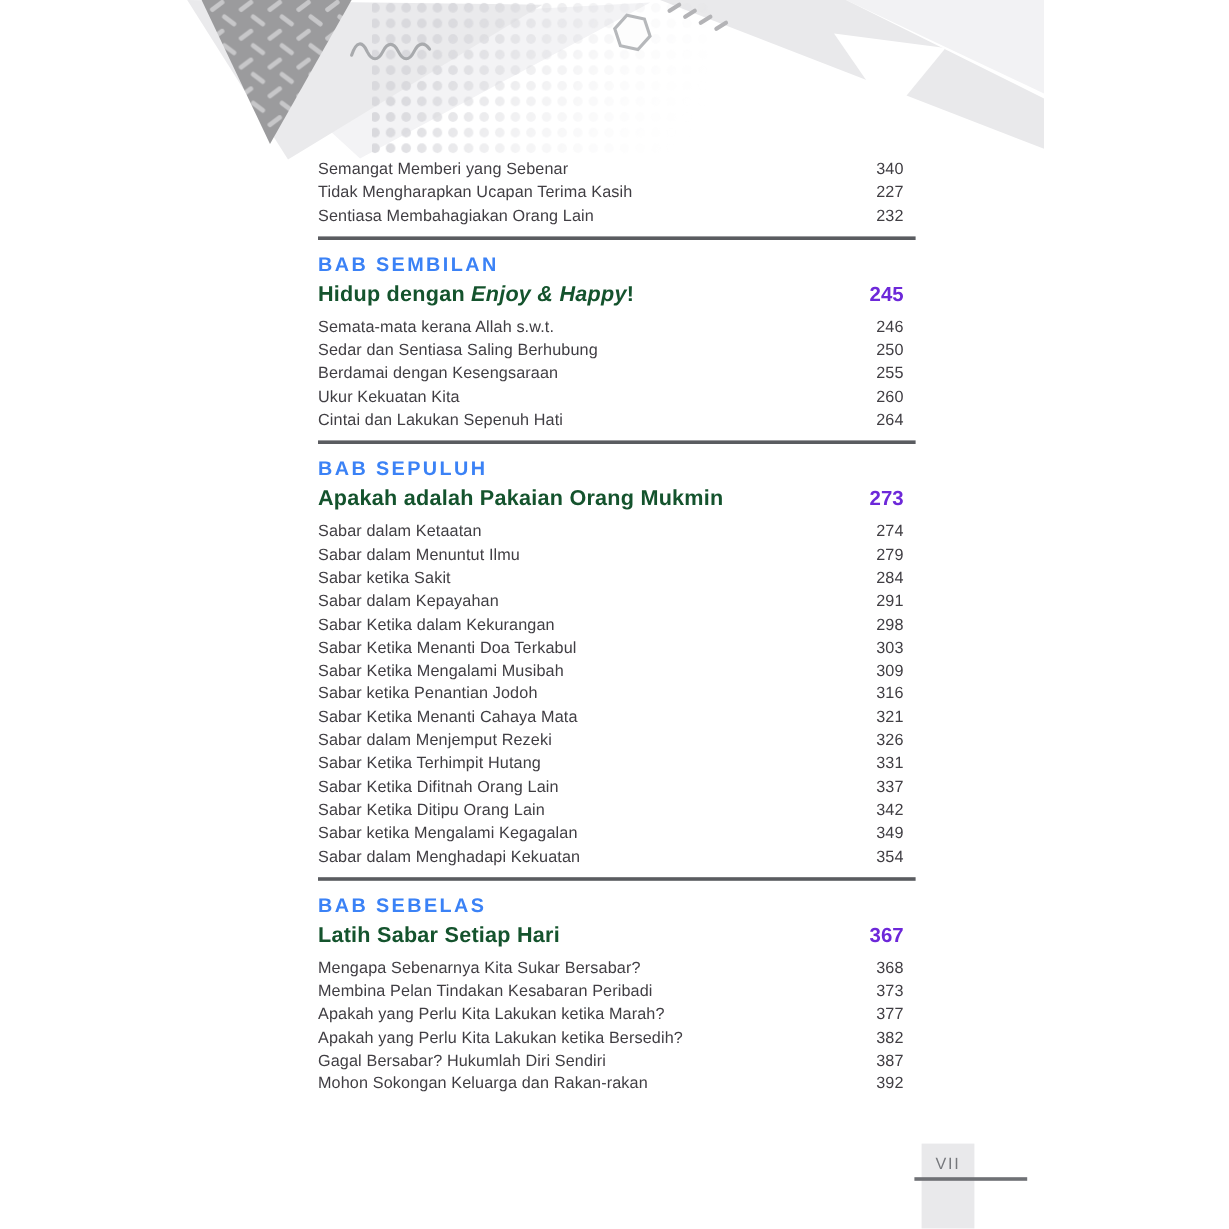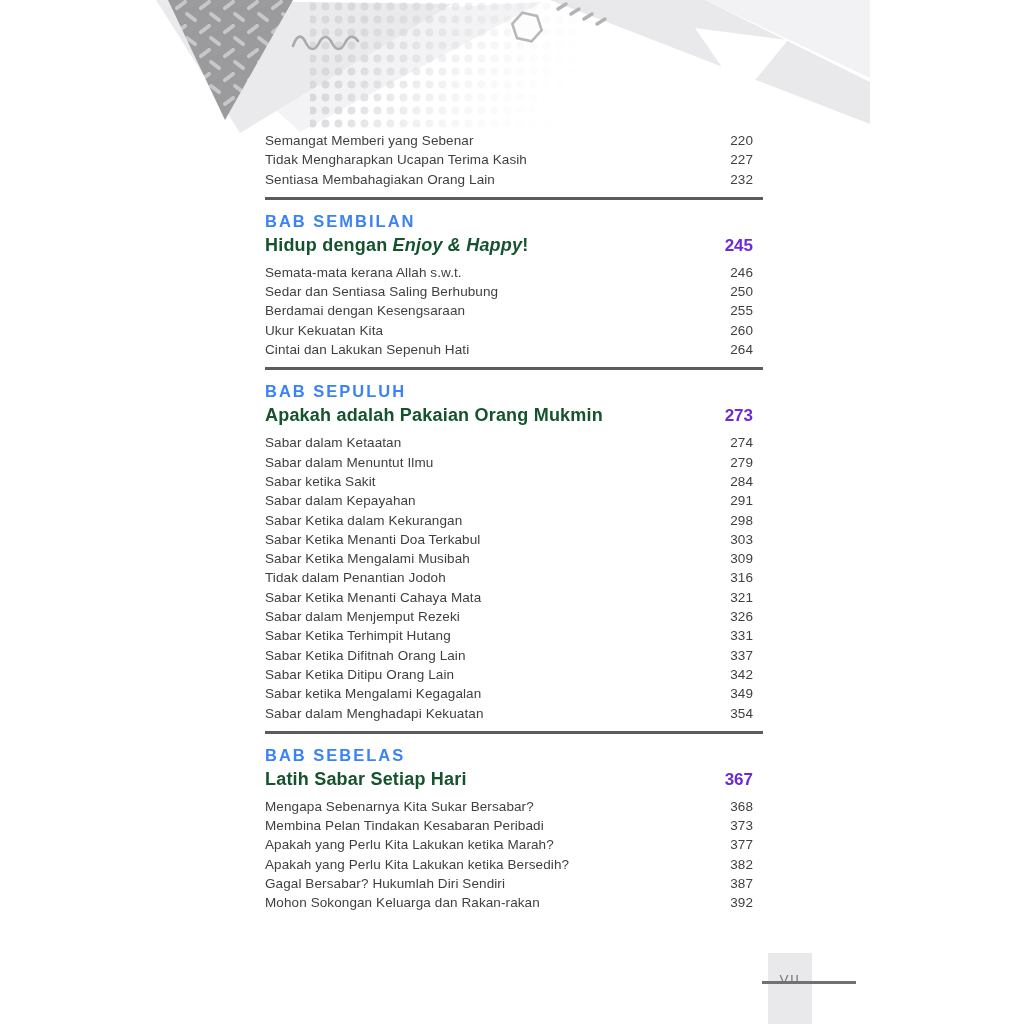--- a/index.html
+++ b/index.html
@@ -21,21 +21,21 @@
     color:#3b82f6;letter-spacing:2px;line-height:19px;}
   .chapter-title-row{display:flex;justify-content:space-between;align-items:baseline;
     margin-top:3px;line-height:23px;}
   .chapter-title{margin:0;font-size:18px;font-weight:bold;color:#14532d;letter-spacing:0.2px;}
   .chapter-title em{font-style:italic;}
   .chapter-page{font-size:17px;font-weight:bold;color:#6d28d9;padding-right:10px;}
 
   .page-tab{position:absolute;left:768px;top:953px;width:44px;height:71px;
     background:#e9e9eb;display:flex;justify-content:center;align-items:flex-start;
     padding-top:0;box-sizing:border-box;}
-  .page-tab span{margin-top:19px;font-size:13.5px;color:#76787c;letter-spacing:1.5px;}
+  .page-tab span{margin-top:9px;font-size:13.5px;color:#76787c;letter-spacing:1.5px;}
   .footer-line{position:absolute;left:762px;top:981px;width:94px;height:3px;background:#6f7175;}
 </style>
 </head>
 <body>
 
 <div class="canvas">
 
   <svg class="header-decor" viewBox="0 0 720 140" aria-hidden="true">
     <defs>
       <pattern id="plate" width="24" height="24" patternUnits="userSpaceOnUse">
@@ -77,21 +77,21 @@
       <line x1="447" y1="24" x2="455" y2="19" stroke="#b3b3b6"></line>
     </g>
   </svg>
 
   <main class="toc">
 
     <ul class="entries leading">
 
     <li class="entry-row">
         <span class="entry-title">Semangat Memberi yang Sebenar</span>
-        <span class="entry-page">220</span>
+        <span class="entry-page">340</span>
       </li>
         <li class="entry-row">
         <span class="entry-title">Tidak Mengharapkan Ucapan Terima Kasih</span>
         <span class="entry-page">227</span>
       </li>
         <li class="entry-row">
         <span class="entry-title">Sentiasa Membahagiakan Orang Lain</span>
         <span class="entry-page">232</span>
       </li>
       </ul>
@@ -161,21 +161,21 @@
         </li>
           <li class="entry-row">
           <span class="entry-title">Sabar Ketika Menanti Doa Terkabul</span>
           <span class="entry-page">303</span>
         </li>
           <li class="entry-row">
           <span class="entry-title">Sabar Ketika Mengalami Musibah</span>
           <span class="entry-page">309</span>
         </li>
           <li class="entry-row">
-          <span class="entry-title">Tidak dalam Penantian Jodoh</span>
+          <span class="entry-title">Sabar ketika Penantian Jodoh</span>
           <span class="entry-page">316</span>
         </li>
           <li class="entry-row">
           <span class="entry-title">Sabar Ketika Menanti Cahaya Mata</span>
           <span class="entry-page">321</span>
         </li>
           <li class="entry-row">
           <span class="entry-title">Sabar dalam Menjemput Rezeki</span>
           <span class="entry-page">326</span>
         </li>

